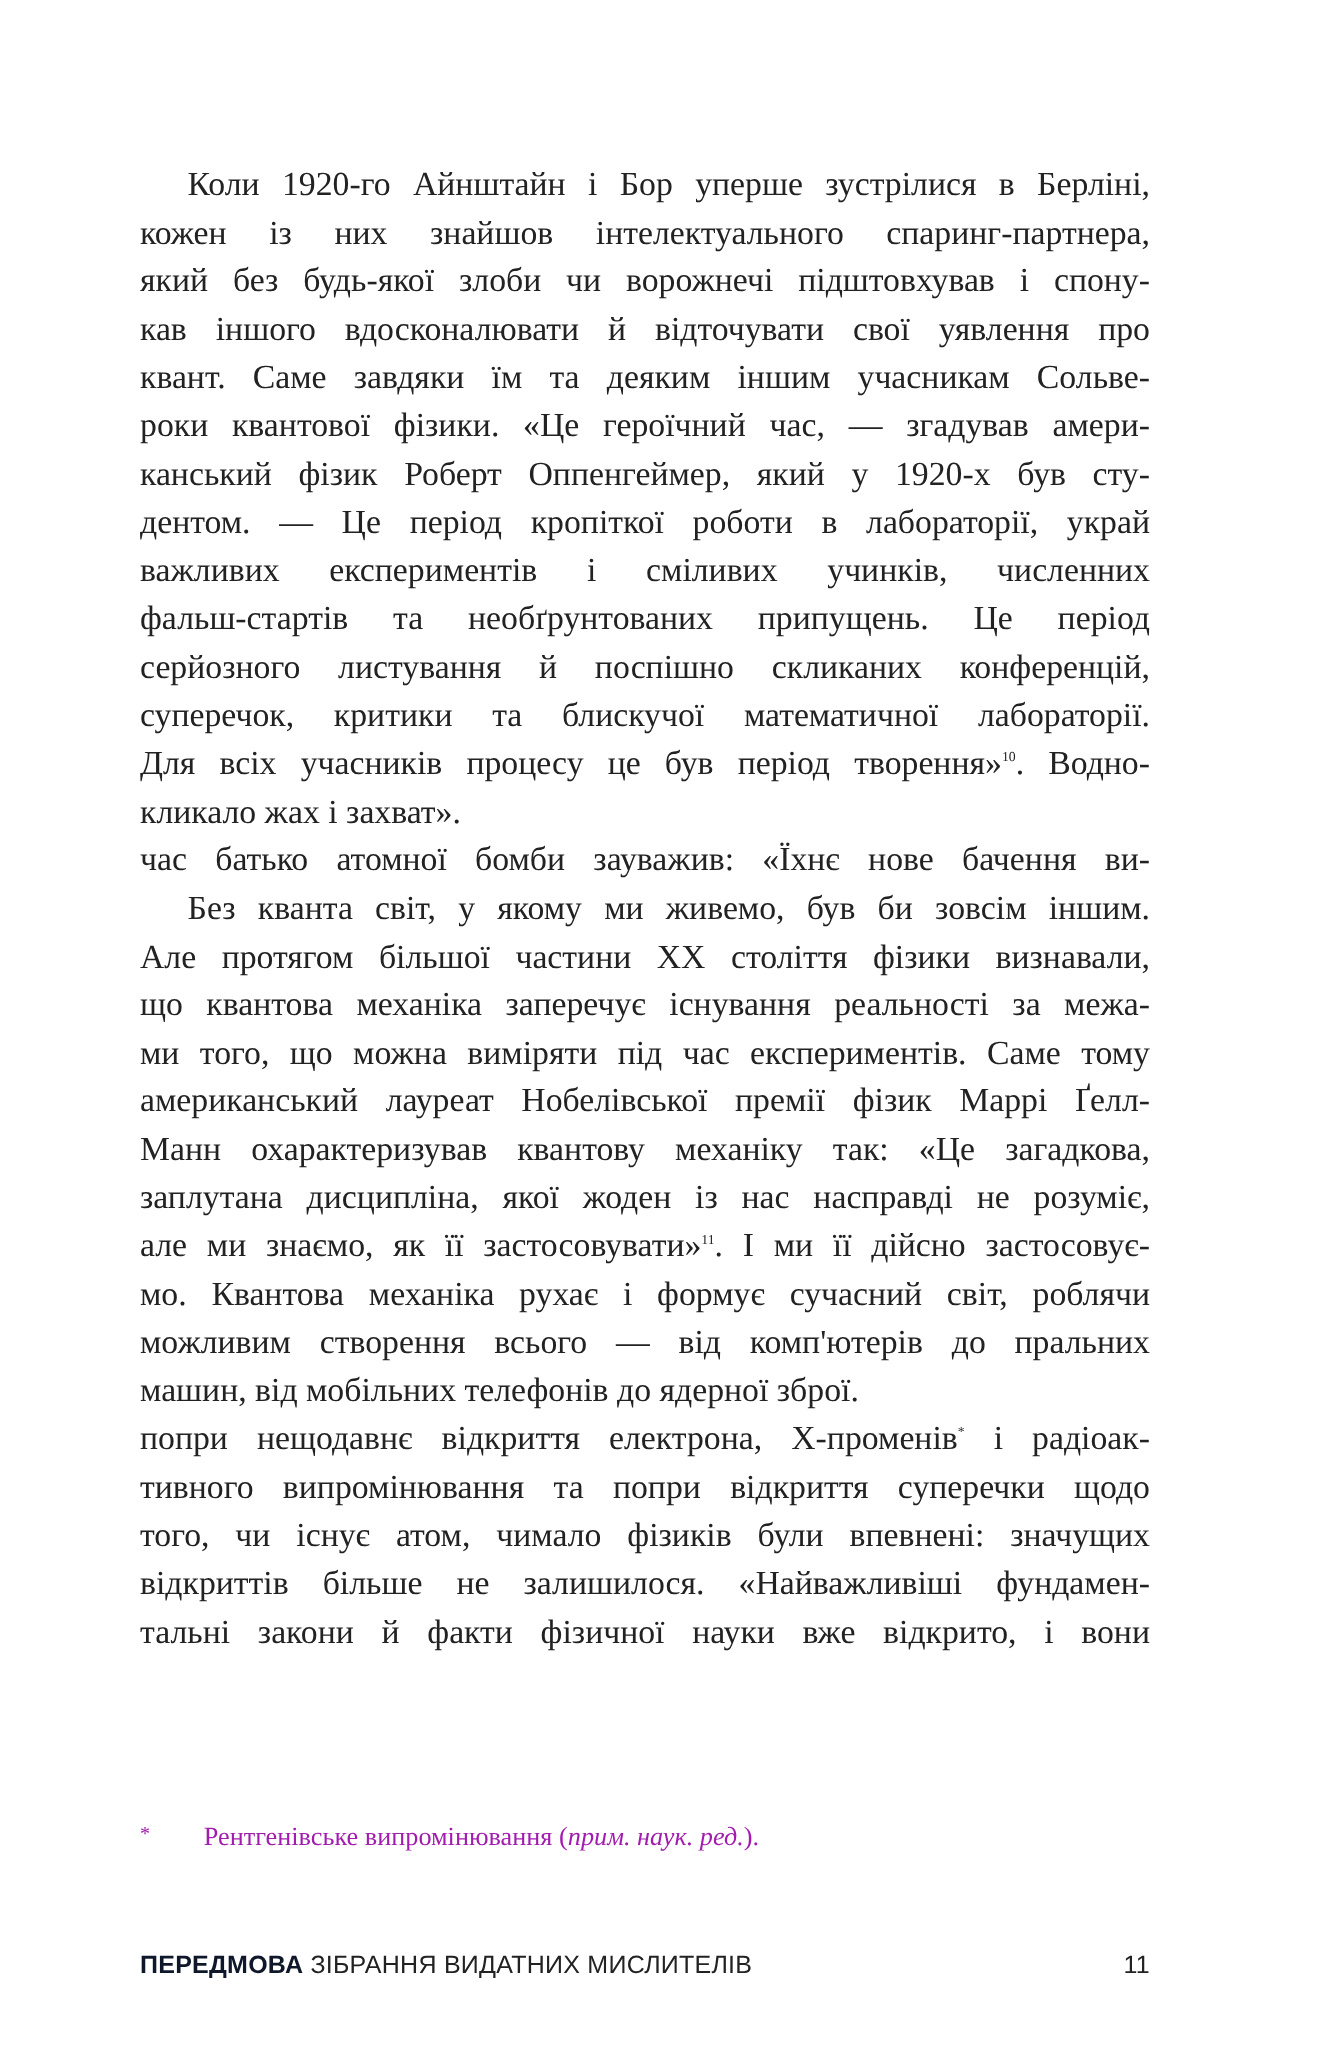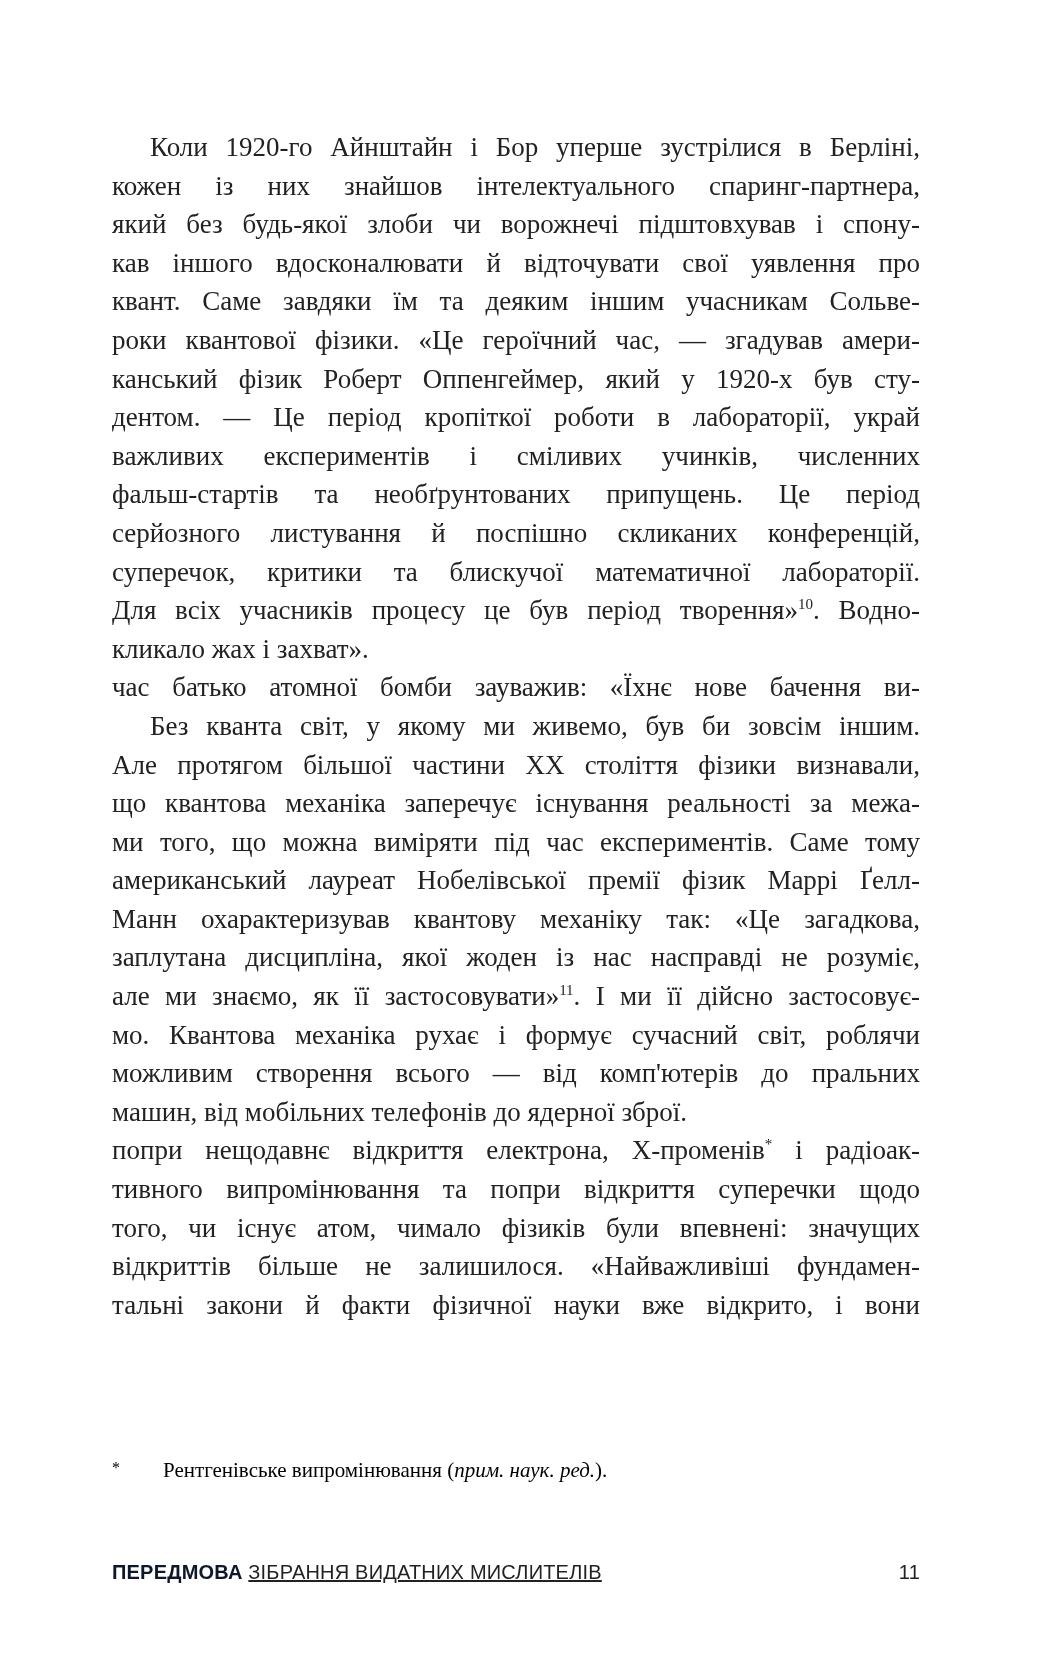--- a/index.html
+++ b/index.html
@@ -32,33 +32,33 @@
       overflow: visible;
     }
     .line.last {
       text-align: left;
       text-align-last: left;
     }
     .line.indent {
       padding-left: 38px;
     }
     sup {
-      font-size: 15px;
+      font-size: 11px;
       line-height: 0;
       vertical-align: 10px;
     }
     .footnote {
       position: absolute;
       left: 112px;
       top: 1454px;
       width: 808px;
       font-family: "Liberation Serif", "DejaVu Serif", serif;
       font-size: 21px;
       line-height: 28px;
-      color: #000000;
+      color: #a21caf;
     }
     .footnote .mark {
       display: inline-block;
       width: 51px;
       font-size: 16px;
       vertical-align: 4px;
     }
     .footnote em {
       font-style: italic;
     }
@@ -73,21 +73,20 @@
       color: #2a2a2a;
       letter-spacing: 0.2px;
     }
     .footer .section {
       font-weight: 700;
       color: #0f172a;
     }
     .footer .book {
       font-weight: 400;
       color: #222222;
-      text-decoration: underline;
     }
     .footer .page-num {
       position: absolute;
       right: 0;
       top: 0;
       color: #222222;
     }
   </style>
 </head>
 <body>

